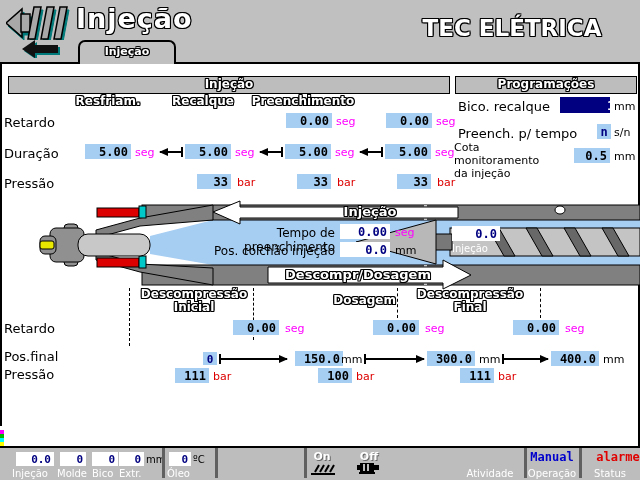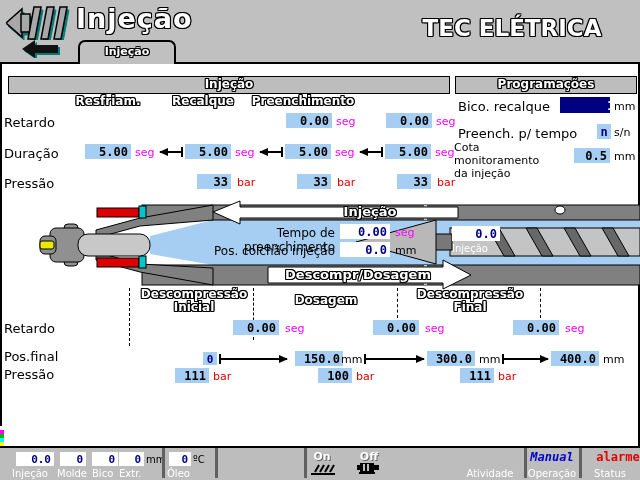--- a/index.html
+++ b/index.html
@@ -197,21 +197,21 @@
 
   <div class="dash" style="left:129px;top:288px;height:58px;"></div>
   <div class="dash" style="left:253px;top:288px;height:52px;"></div>
   <div class="dash" style="left:397px;top:288px;height:30px;"></div>
   <div class="dash" style="left:540px;top:288px;height:30px;"></div>
 
   <div class="colhdr ot" style="left:134px;top:288px;width:120px;">
     <span>Descompressão</span><br>
     <span>Inicial</span>
   </div>
-  <div class="colhdr ot" style="left:256px;top:294px;width:140px;">Dosagem</div>
+  <div class="colhdr ot" style="left:256px;top:294px;width:140px;text-align:right;">Dosagem</div>
   <div class="colhdr ot" style="left:400px;top:288px;width:140px;">
     <span>Descompressão</span><br>
     <span>Final</span>
   </div>
 
   <div class="lbl" style="left:4px;top:321px;">Retardo</div>
   <div class="fld" style="left:233px;top:320px;width:46px;">0.00</div>
   <div class="unit seg" style="left:285px;top:322px;">seg</div>
   <div class="fld" style="left:373px;top:320px;width:46px;">0.00</div>
   <div class="unit seg" style="left:425px;top:322px;">seg</div>
@@ -273,20 +273,20 @@
       <rect x="3" y="1" width="14" height="9" fill="#000"></rect>
       <rect x="0" y="3" width="3" height="5" fill="#000"></rect>
       <rect x="17" y="3" width="5" height="5" fill="#000"></rect>
       <rect x="2" y="10" width="16" height="2" fill="#000"></rect>
       <rect x="6" y="2" width="2" height="7" fill="#bdbdbd"></rect>
       <rect x="10" y="2" width="2" height="7" fill="#bdbdbd"></rect>
     </svg>
 
     <div class="slbl sctr" style="left:430px;top:20px;width:120px;">Atividade</div>
     <div class="ssep" style="left:524px;"></div>
-    <div id="op-val" class="abs sctr" style="left:526px;top:2px;width:52px;font-style:italic;">Manual</div>
+    <div id="op-val" class="abs sctr" style="left:526px;top:2px;width:52px;">Manual</div>
     <div class="slbl sctr" style="left:524px;top:20px;width:56px;">Operação</div>
     <div class="ssep" style="left:579px;"></div>
     <div id="st-val" class="abs sctr" style="left:581px;top:2px;width:58px;margin-left:8px;">alarme</div>
     <div class="slbl sctr" style="left:581px;top:20px;width:58px;">Status</div>
   </div>
 
 </div>
 
 </body></html>

